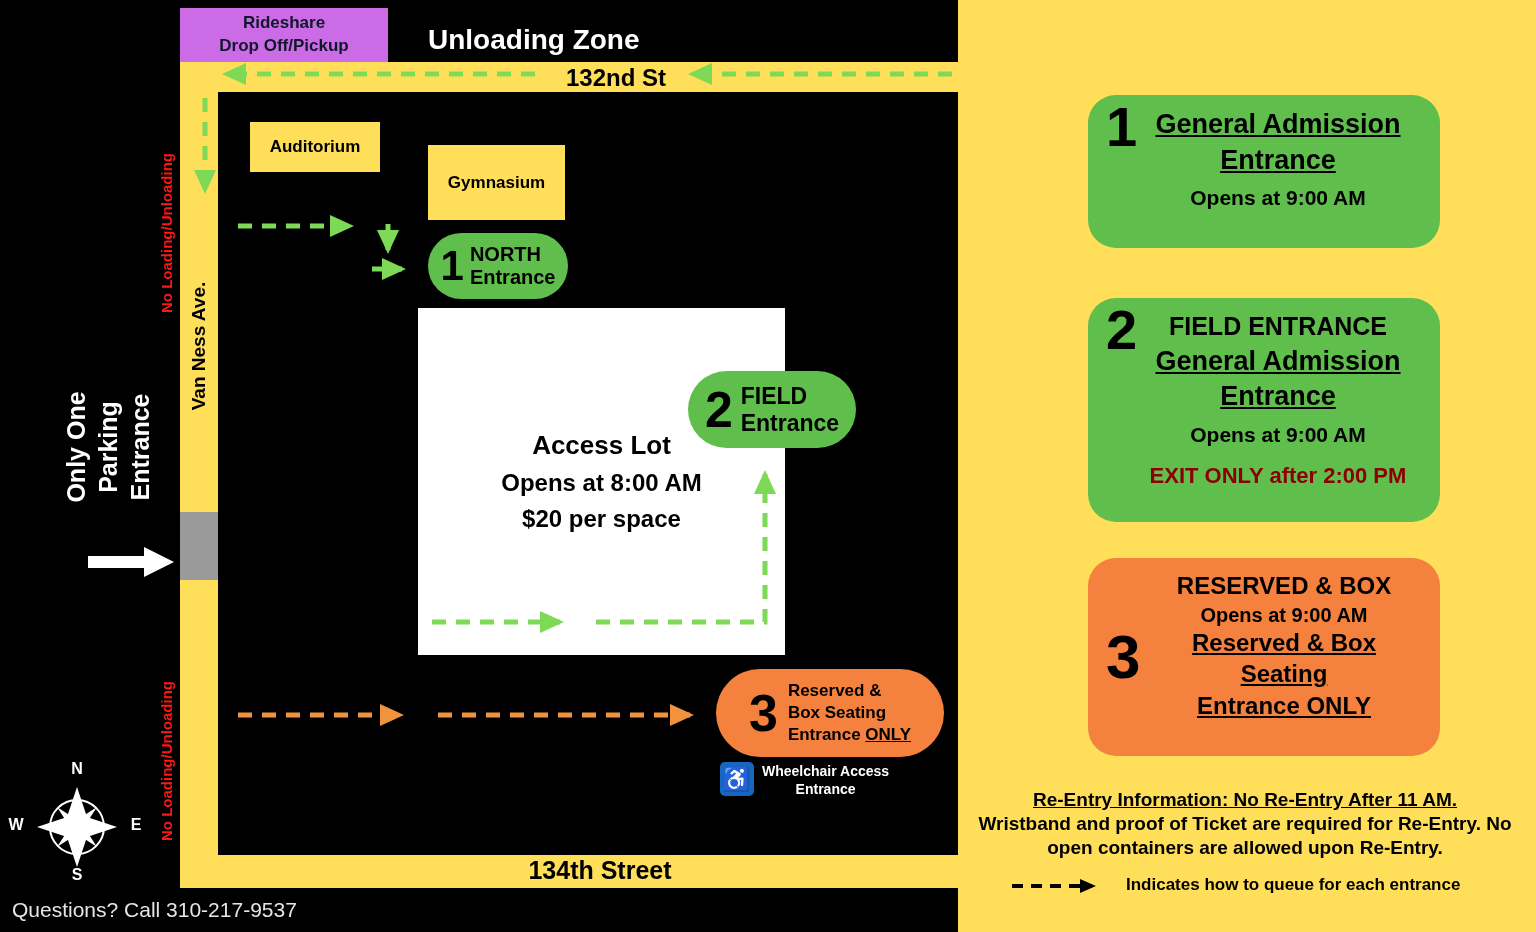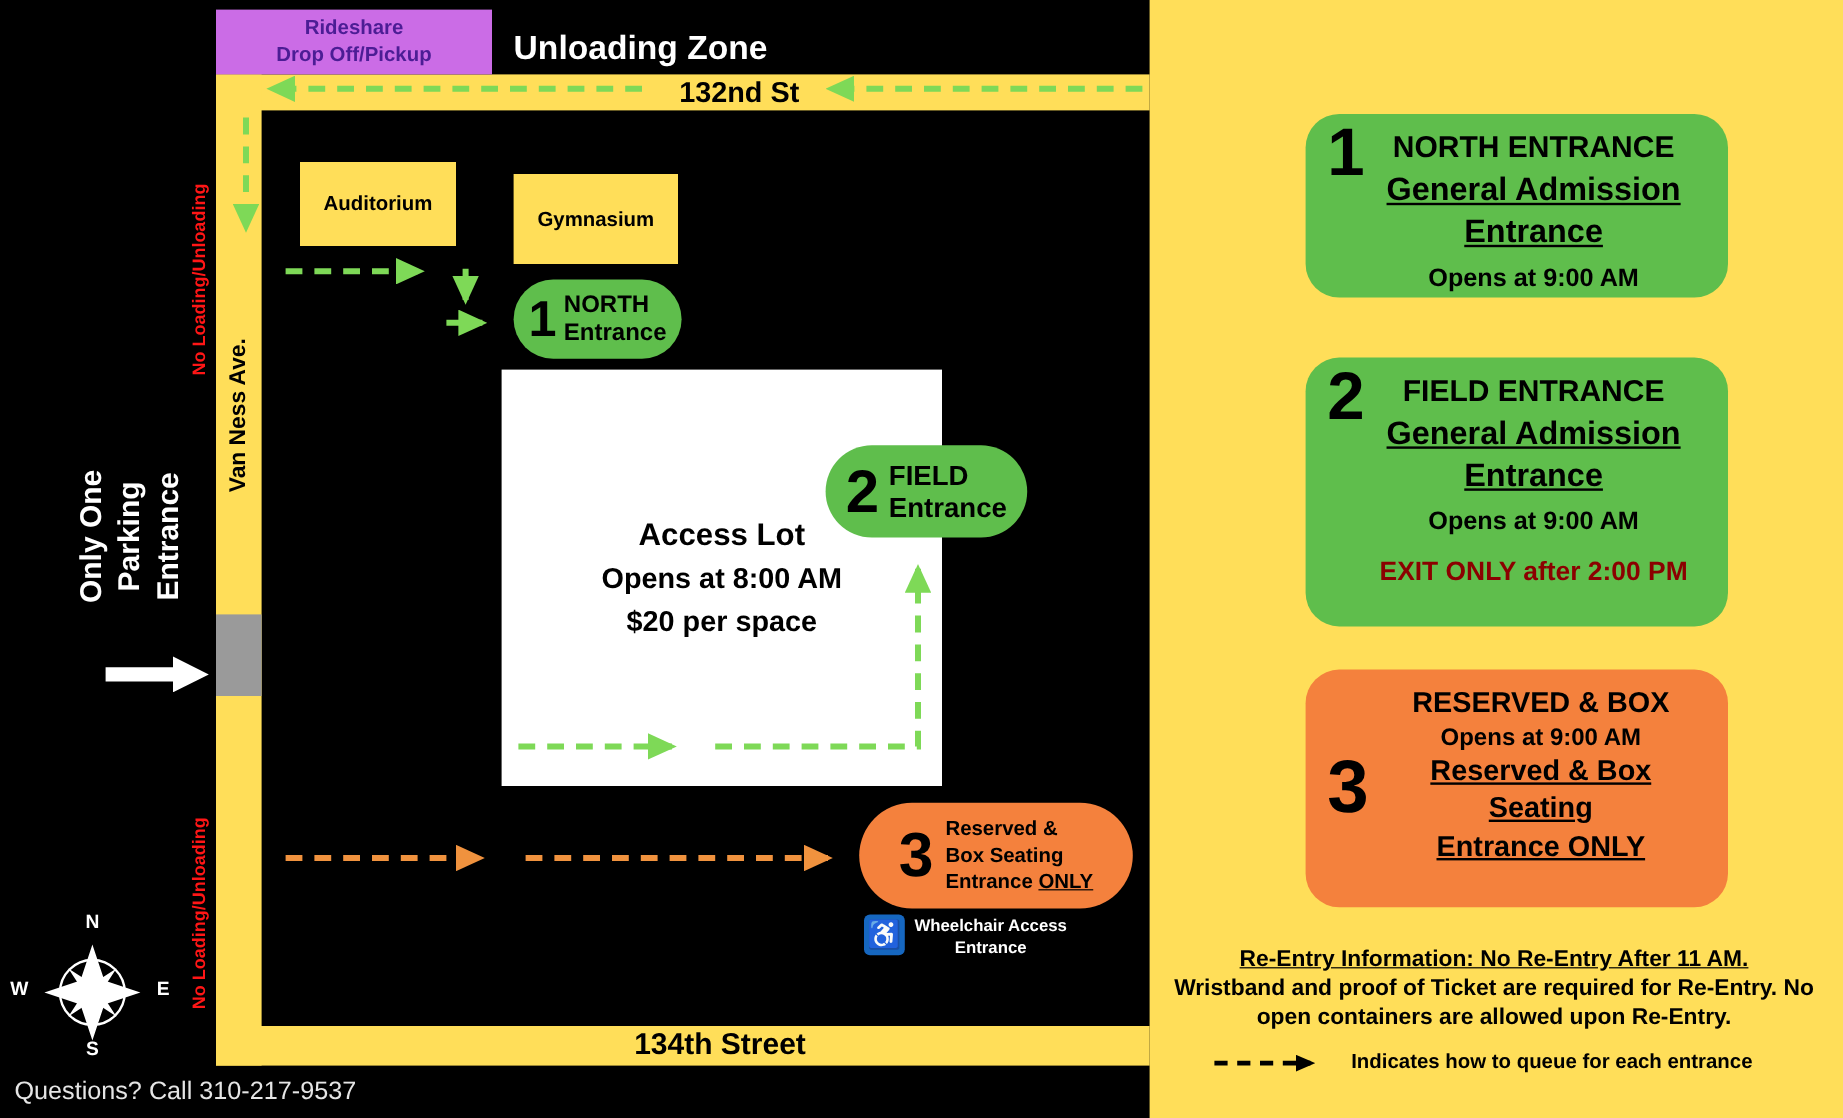--- a/index.html
+++ b/index.html
@@ -40,26 +40,26 @@
   #street-bottom{left:430px;top:856px;width:340px;text-align:center;font-size:25px;font-weight:800;color:#000}
 
   
   .rot{transform:rotate(-90deg);transform-origin:0 0;white-space:nowrap;text-align:center}
   #van-ness{left:188px;top:436px;width:180px;height:26px;font-size:19px;font-weight:800;color:#000}
   #noload-top{left:158px;top:336px;width:206px;height:20px;font-size:15px;font-weight:700;color:var(--red,#FF1616)}
   #noload-bottom{left:158px;top:872px;width:222px;height:20px;font-size:15px;font-weight:700;color:var(--red,#FF1616)}
   #parking-sign{left:60px;top:545px;width:196px;height:100px;color:#fff;font-size:25px;font-weight:800;line-height:32px}
 
   
-  #rideshare{left:180px;top:8px;width:230px;height:54px;background:var(--purple,#CB6CE6);color:#4c1d95;font-weight:800;font-size:17px;line-height:1.35;display:flex;flex-direction:column;align-items:center;justify-content:center}
+  #rideshare{left:180px;top:8px;width:208px;height:54px;background:var(--purple,#CB6CE6);color:#0f172a;font-weight:800;font-size:17px;line-height:1.35;display:flex;flex-direction:column;align-items:center;justify-content:center}
   #unloading{left:428px;top:24px;font-size:28px;font-weight:800;color:#fff}
 
   
   .bldg{background:var(--yellow,#FFDE59);color:#000;font-weight:800;font-size:17px;display:flex;align-items:center;justify-content:center}
-  #aud{left:250px;top:135px;width:130px;height:70px}
+  #aud{left:250px;top:122px;width:130px;height:50px}
   #gym{left:428px;top:145px;width:137px;height:75px}
   #lot{left:418px;top:308px;width:367px;height:347px;background:#fff;color:#000;display:flex;flex-direction:column;align-items:center;justify-content:center;font-weight:800;line-height:1.5;z-index:2}
   #lot .l1{font-size:26px}
   #lot .l2,#lot .l3{font-size:24px}
 
   
   .pill{position:absolute;display:flex;align-items:center;justify-content:center;color:#000;z-index:6}
   #pill1{left:428px;top:233px;width:140px;height:66px;border-radius:33px;background:var(--green,#5FBE4C);gap:6px}
   #pill2{left:688px;top:371px;width:168px;height:77px;border-radius:39px;background:var(--green,#5FBE4C);gap:8px}
   #pill3{left:716px;top:669px;width:228px;height:88px;border-radius:44px;background:var(--orange,#F4813D);gap:10px}
@@ -98,21 +98,20 @@
 </head>
 <body>
 
 <div id="stage">
 
   <div class="abs" id="panel"></div>
 
   <div class="card" id="card1">
     <div class="num">1</div>
     <div class="body">
-      <div class="t1">NORTH ENTRANCE</div>
       <div class="sub">General Admission</div>
       <div class="sub">Entrance</div>
       <div class="opens">Opens at 9:00 AM</div>
     </div>
   </div>
 
   <div class="card" id="card2">
     <div class="num">2</div>
     <div class="body">
       <div class="t1">FIELD ENTRANCE</div>

